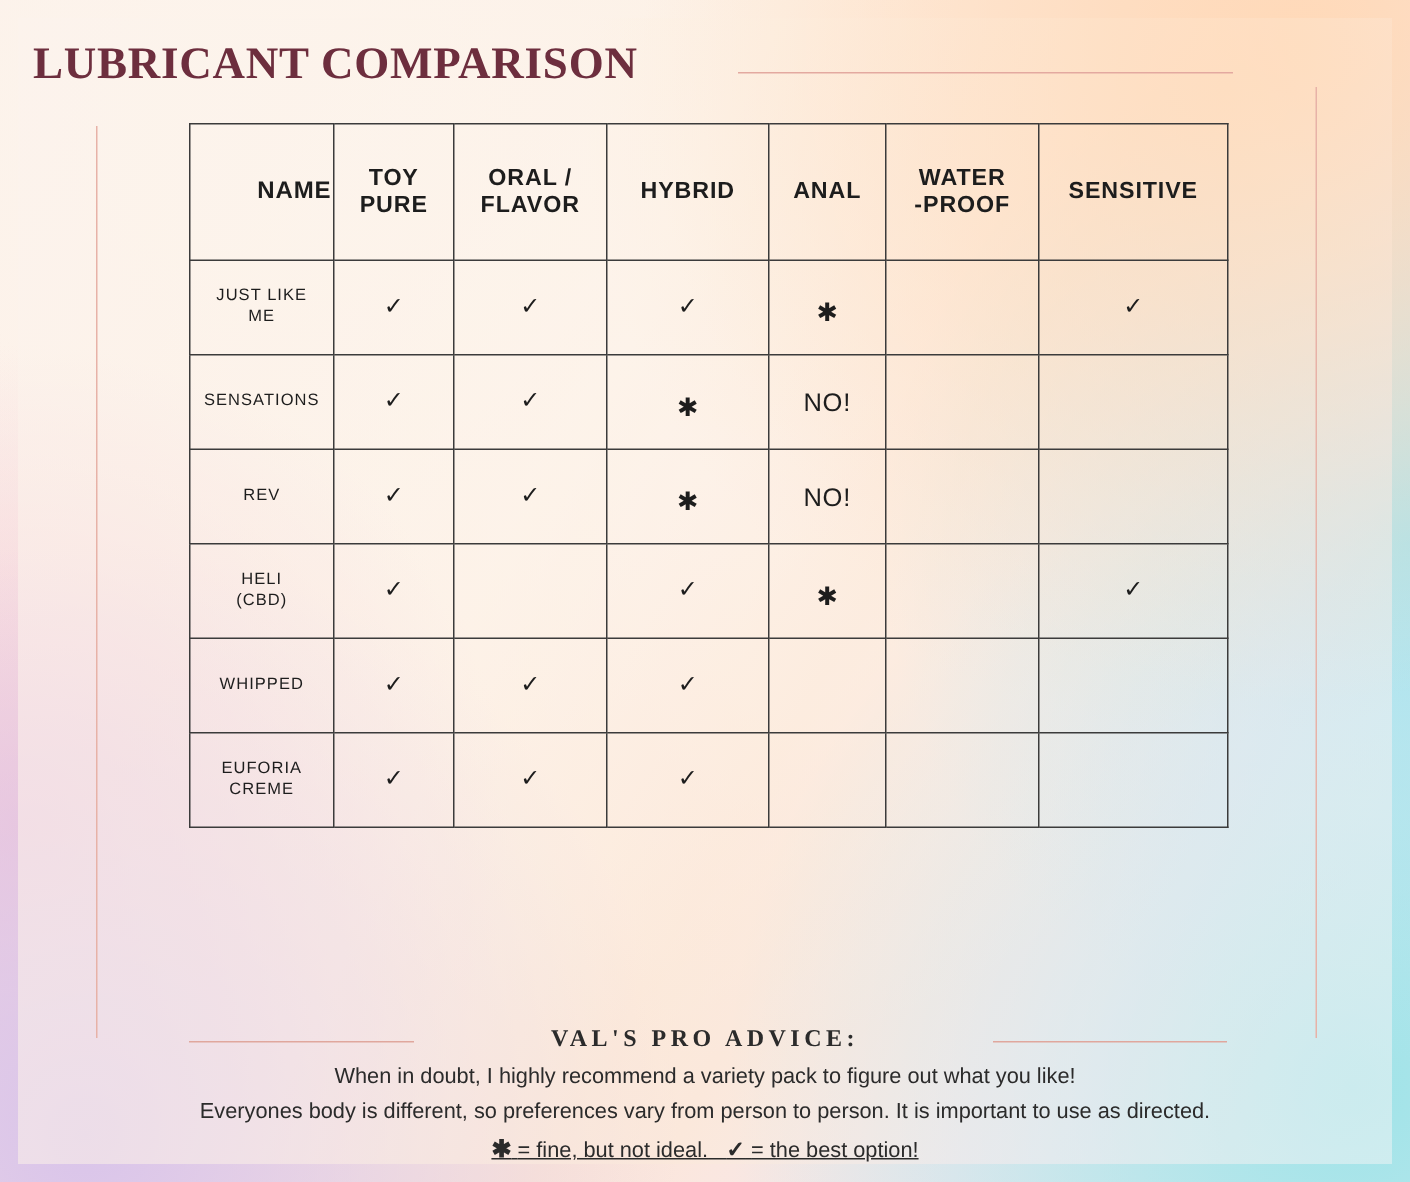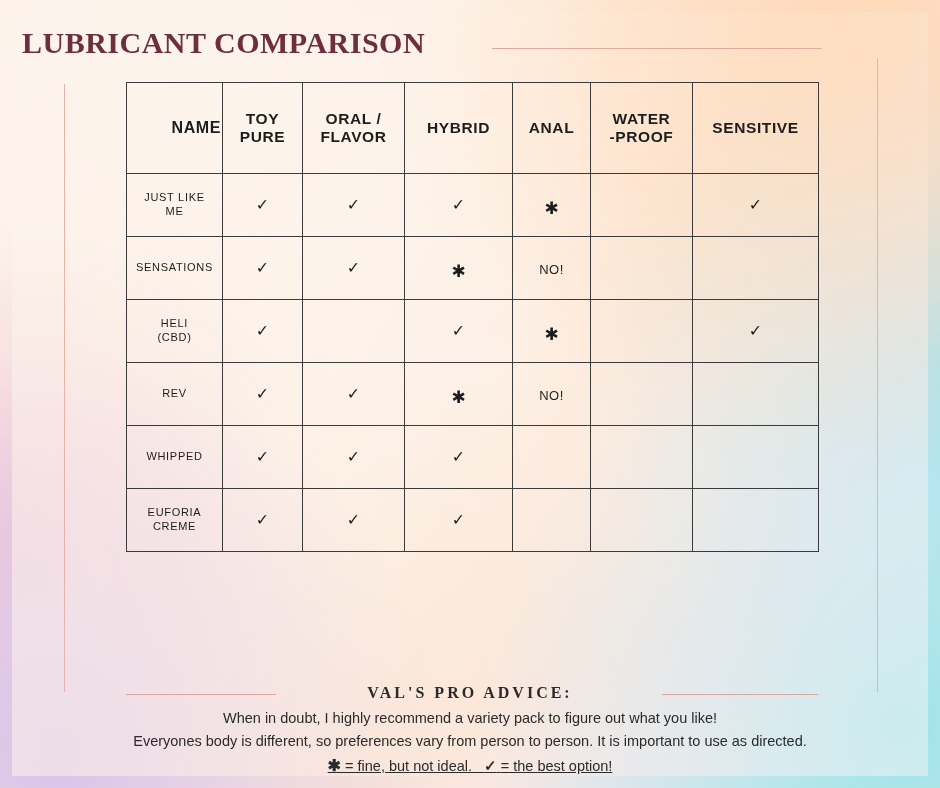--- a/index.html
+++ b/index.html
@@ -124,21 +124,21 @@
   table.cmp tbody td.mark .check {
     font-size: 16px;
     color: #1d1d1d;
   }
   table.cmp tbody td.mark .star {
     font-size: 17px;
     position: relative;
     top: 3px;
   }
   table.cmp tbody td.mark .no {
-    font-size: 13px;
+    font-size: 17px;
     letter-spacing: .5px;
     text-align: right;
   }
   
   col.c-name { width: 96px; }
   col.c-toy  { width: 80px; }
   col.c-oral { width: 102px; }
   col.c-vag  { width: 108px; }
   col.c-anal { width: 78px; }
   col.c-wp   { width: 102px; }
@@ -235,41 +235,41 @@
         <td class="mark"><span class="check">✓</span></td>
         <td class="mark"><span class="check">✓</span></td>
         <td class="mark"><span class="star">✱</span></td>
         <td class="mark"><span class="no">NO!</span></td>
         <td class="mark"><span class="check"></span></td>
         <td class="mark"><span class="check"></span></td>
       </tr>
 
       <tr>
         <td class="rowname">
+          <span>REV</span>
+        </td>
+        <td class="mark"><span class="check">✓</span></td>
+        <td class="mark"><span class="check">✓</span></td>
+        <td class="mark"><span class="star">✱</span></td>
+        <td class="mark"><span class="no">NO!</span></td>
+        <td class="mark"><span class="check"></span></td>
+        <td class="mark"><span class="check"></span></td>
+      </tr>
+
+      <tr>
+        <td class="rowname">
           <span>HELI</span><br>
           <span>(CBD)</span>
         </td>
         <td class="mark"><span class="check">✓</span></td>
         <td class="mark"><span class="check"></span></td>
         <td class="mark"><span class="check">✓</span></td>
         <td class="mark"><span class="star">✱</span></td>
         <td class="mark"><span class="check"></span></td>
         <td class="mark"><span class="check">✓</span></td>
-      </tr>
-
-      <tr>
-        <td class="rowname">
-          <span>REV</span>
-        </td>
-        <td class="mark"><span class="check">✓</span></td>
-        <td class="mark"><span class="check">✓</span></td>
-        <td class="mark"><span class="star">✱</span></td>
-        <td class="mark"><span class="no">NO!</span></td>
-        <td class="mark"><span class="check"></span></td>
-        <td class="mark"><span class="check"></span></td>
       </tr>
 
       <tr>
         <td class="rowname">
           <span>WHIPPED</span>
         </td>
         <td class="mark"><span class="check">✓</span></td>
         <td class="mark"><span class="check">✓</span></td>
         <td class="mark"><span class="check">✓</span></td>
         <td class="mark"><span class="check"></span></td>

